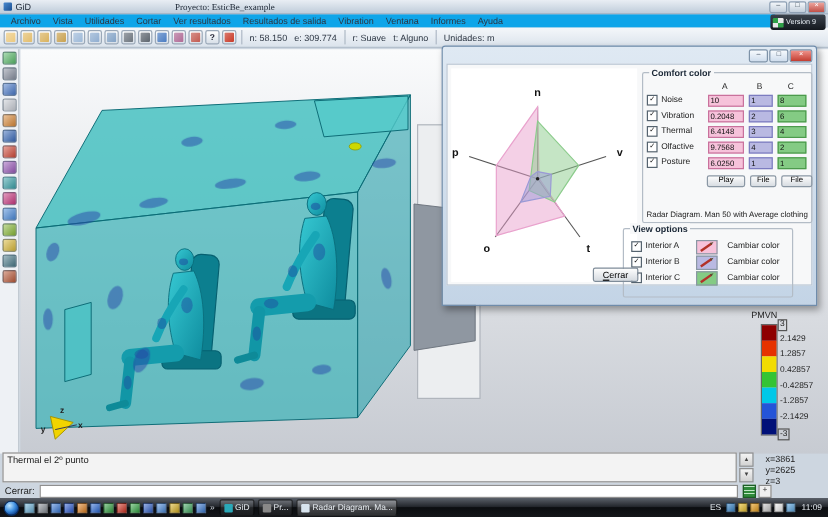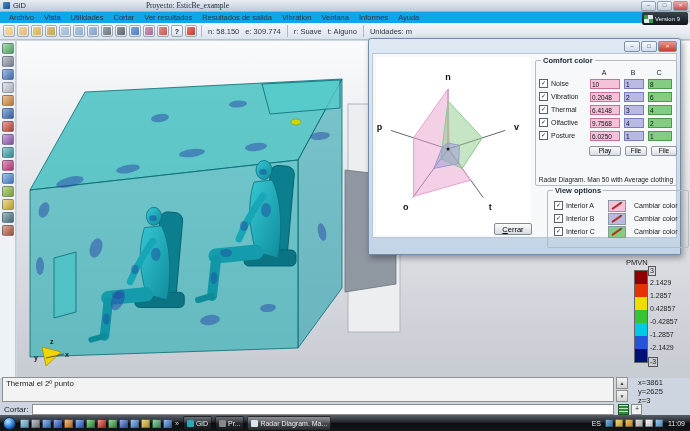--- a/index.html
+++ b/index.html
@@ -66,21 +66,21 @@
     text-align:center;color:#2b3a4c;background:linear-gradient(#f7fafd,#cfdded);}
   .dlg-btn.close{background:linear-gradient(#f0948c,#c23c30);color:#fff;width:17px;}
   #dlg-body{position:absolute;left:3px;top:14px;right:3px;bottom:16px;background:#f7f8f9;border:1px solid #b9c6d4;}
   #radar-panel{position:absolute;left:3px;top:3px;width:155px;height:178px;background:#fff;}
   .radar-axis-label{font-size:9px;font-weight:bold;fill:#111;}
 
   .groupbox{position:absolute;border:1px solid #b3bcc6;border-radius:2px;}
   .groupbox .gb-label{position:absolute;top:-5px;left:5px;background:#f7f8f9;padding:0 2px;
     font-size:7.5px;font-weight:bold;color:#1a2736;}
   #comfort-box{left:162px;top:6px;width:140px;height:124px;}
-  #viewopt-box{left:174px;top:136px;width:140px;height:56px;}
+  #viewopt-box{left:146px;top:136px;width:140px;height:56px;}
 
   #comfort-table{position:absolute;left:3px;top:6px;right:2px;}
   .c-row{display:flex;align-items:center;height:13px;}
   .c-head{height:10px;}
   .c-spacer{width:50px;flex:none;}
   .c-colhead{text-align:center;font-size:7px;color:#222;flex:none;margin-right:4px;}
   .checkbox{width:7px;height:7px;border:1px solid #55636f;background:#fff;font-size:6px;line-height:6px;
     text-align:center;color:#111;flex:none;margin-right:3px;}
   .c-label{font-size:7px;color:#222;width:39px;flex:none;}
   .c-cell{height:10px;border:1px solid #888;font-size:6.5px;line-height:10px;padding-left:1px;
@@ -447,21 +447,21 @@
     <div class="scroll-btn">▲</div>
     <div class="scroll-btn" style="margin-top:1px;">▼</div>
   </div>
   <div id="coords" class="abs">
     <div>x=3861</div>
     <div>y=2625</div>
     <div>z=3</div>
   </div>
 
   <div id="orden-row" class="abs">
-    <span id="orden-label">Cortar:</span>
+    <span id="orden-label">Cerrar:</span>
     <input id="orden-input" type="text" value="" style="">
     <span id="grid-plus">
       <span id="grid-icon"></span>
       <span id="plus-btn">+</span>
     </span>
   </div>
 
   <div id="taskbar" class="abs">
     <div id="start-orb"></div>
     <span id="ql-icons" style="display:flex;align-items:center;">

